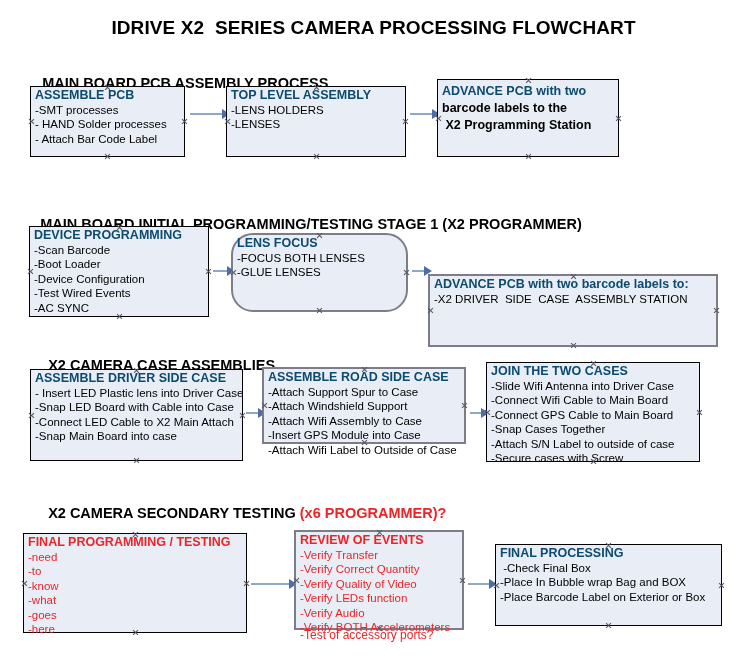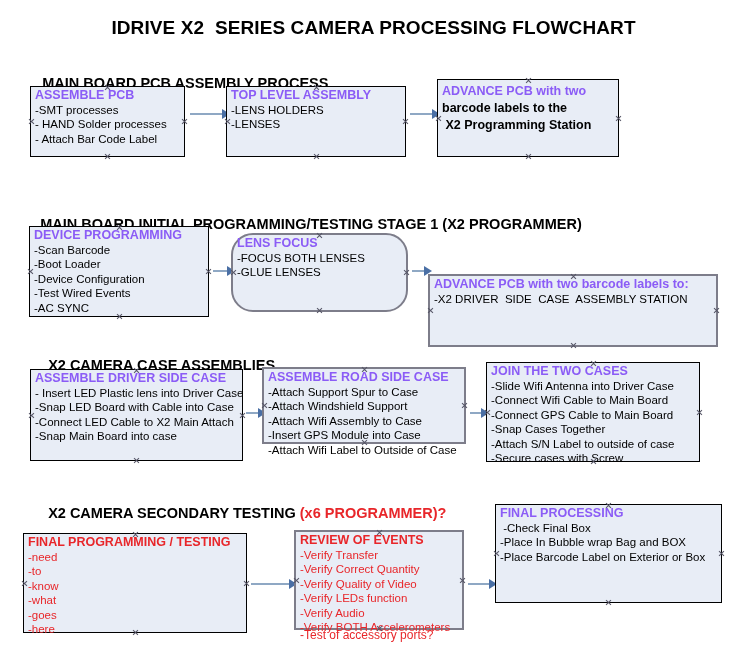--- a/index.html
+++ b/index.html
@@ -59,21 +59,21 @@
     position: absolute;
     left: 4px;
     top: 1px;
     right: 2px;
   }
   .node-title {
     font-size: 12.5px;
     font-weight: bold;
     line-height: 15px;
     white-space: pre;
-    color: #8b5cf6;
+    color: #0c4a6e;
   }
   .node-line {
     font-size: 11.5px;
     line-height: 14.4px;
     white-space: pre;
     color: #000;
   }
   .node-title.bold-body,
   .node-line.bold-body {
     font-weight: bold;
@@ -321,21 +321,21 @@
     <div class="node-overflow" style="top:100%;">-Test of accessory ports?</div>
     <div class="handle" style="left:50%; top:0;"></div>
     <div class="handle" style="left:50%; top:100%;"></div>
     <div class="handle" style="left:0; top:50%;"></div>
     <div class="handle" style="left:100%; top:50%;"></div>
   </div>
 
   <div class="connector" style="left:468px; top:583px; width:25px;"></div>
   <div class="arrowhead" style="left:489px; top:579px;"></div>
 
-  <div class="node" style="left:495px; top:504px; width:227px; height:99px;">
+  <div class="node" style="left:495px; top:544px; width:227px; height:82px;">
     <div class="node-inner">
       <div class="node-title">FINAL PROCESSING</div>
       <div class="node-line"> -Check Final Box</div>
       <div class="node-line">-Place In Bubble wrap Bag and BOX</div>
       <div class="node-line">-Place Barcode Label on Exterior or Box</div>
     </div>
     <div class="handle" style="left:50%; top:0;"></div>
     <div class="handle" style="left:50%; top:100%;"></div>
     <div class="handle" style="left:0; top:50%;"></div>
     <div class="handle" style="left:100%; top:50%;"></div>

